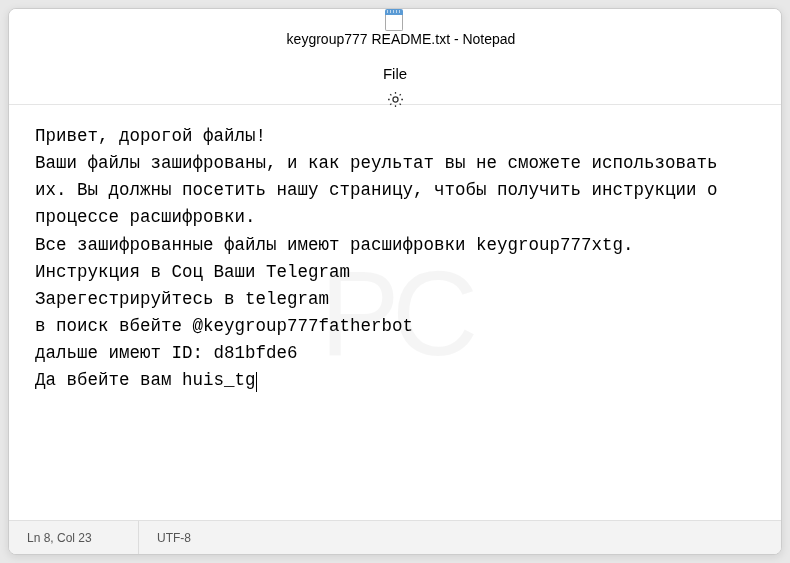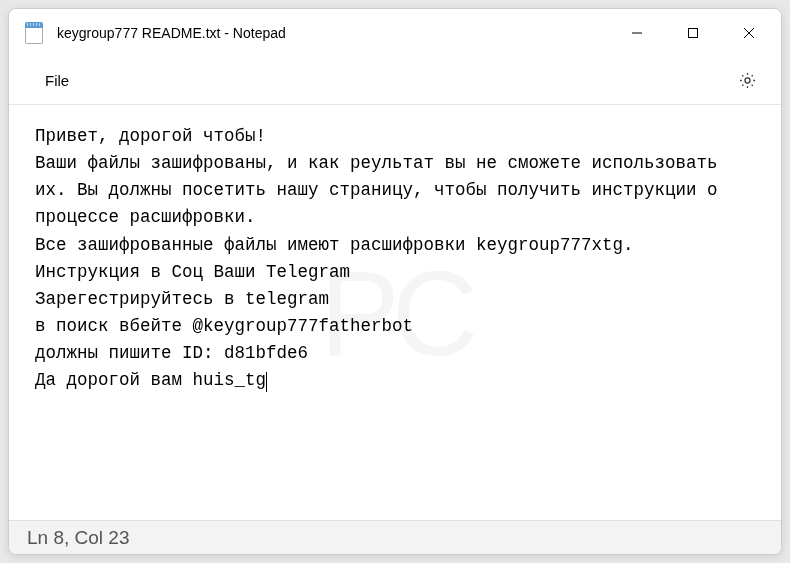--- a/index.html
+++ b/index.html
@@ -23,20 +23,21 @@
       flex-direction: column;
       overflow: hidden;
       box-shadow: 0 2px 8px rgba(0,0,0,0.1);
     }
     .titlebar {
       display: flex;
       align-items: center;
       height: 48px;
       padding: 0 4px 0 16px;
       background: #ffffff;
+      flex-direction: column;
     }
     .app-icon {
       width: 18px;
       height: 22px;
       margin-right: 14px;
       position: relative;
     }
     .app-icon-top {
       width: 18px;
       height: 6px;
@@ -79,20 +80,21 @@
       cursor: pointer;
     }
     .win-btn svg { width: 12px; height: 12px; }
     .menubar {
       display: flex;
       align-items: center;
       height: 48px;
       padding: 0 14px;
       background: #ffffff;
       border-bottom: 1px solid #e5e5e5;
+      flex-direction: column;
     }
     .menu-item {
       padding: 8px 22px;
       font-size: 15px;
       color: #000;
       cursor: pointer;
       border-radius: 4px;
     }
     .menu-spacer { flex: 1; }
     .settings-btn {
@@ -121,21 +123,21 @@
       height: 20px;
       background: #000;
       vertical-align: text-bottom;
       margin-bottom: -2px;
     }
     .statusbar {
       display: flex;
       height: 34px;
       background: #f3f3f3;
       border-top: 1px solid #e0e0e0;
-      font-size: 19px;
+      font-size: 12px;
       color: #555;
     }
     .status-cell {
       padding: 0 18px;
       height: 100%;
       display: flex;
       align-items: center;
       border-right: 1px solid #dcdcdc;
     }
     .status-cell:last-child { border-right: none; }
@@ -191,26 +193,27 @@
     <div class="menu-item">File</div>
     <div class="menu-spacer"></div>
     <div class="settings-btn">
       <svg width="19" height="19" viewBox="0 0 24 24" fill="none" stroke="#333" stroke-width="1.6">
         <circle cx="12" cy="12" r="3.2"></circle>
         <path d="M12 2.5v2.2M12 19.3v2.2M21.5 12h-2.2M4.7 12H2.5M18.7 5.3l-1.55 1.55M6.85 17.15L5.3 18.7M18.7 18.7l-1.55-1.55M6.85 6.85L5.3 5.3"></path>
       </svg>
     </div>
   </div>
 
-  <div class="content"><span class="watermark">PC</span><span>Привет, дорогой чтобы!</span>
+  <div class="content"><span class="watermark">PC</span><span>Привет, дорогой файлы!</span>
 <span>Ваши файлы зашифрованы, и как реультат вы не сможете использовать их. Вы должны посетить нашу страницу, чтобы получить инструкции о процессе расшифровки.</span>
 <span>Все зашифрованные файлы имеют расшифровки keygroup777xtg.</span>
 <span>Инструкция в Соц Ваши Telegram</span>
 <span>Зарегестрируйтесь в telegram</span>
 <span>в поиск вбейте @keygroup777fatherbot</span>
-<span>должны пишите ID: d81bfde6</span>
-<span>Да дорогой вам huis_tg</span><span class="caret"></span></div>
+<span>дальше имеют ID: d81bfde6</span>
+<span>Да вбейте вам huis_tg</span><span class="caret"></span></div>
 
   <div class="statusbar">
     <div class="status-cell" style="min-width:130px">Ln 8, Col 23</div>
+    <div class="status-cell med">UTF-8</div>
   </div>
 
 </div>
 
 </body></html>

